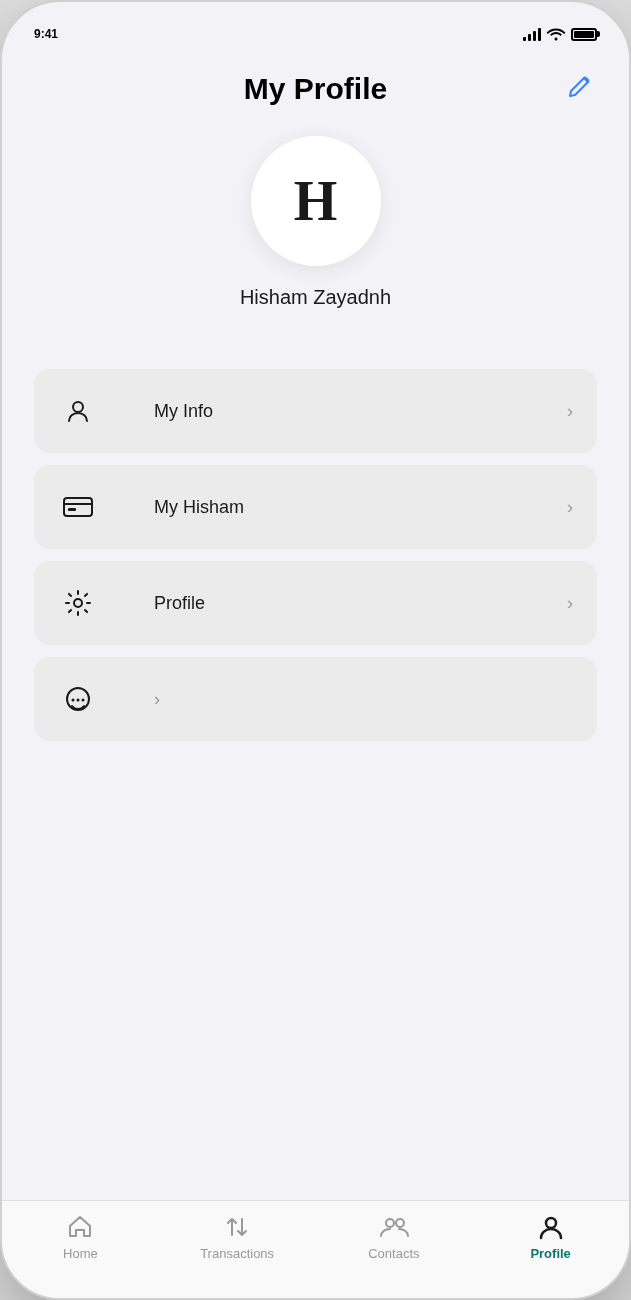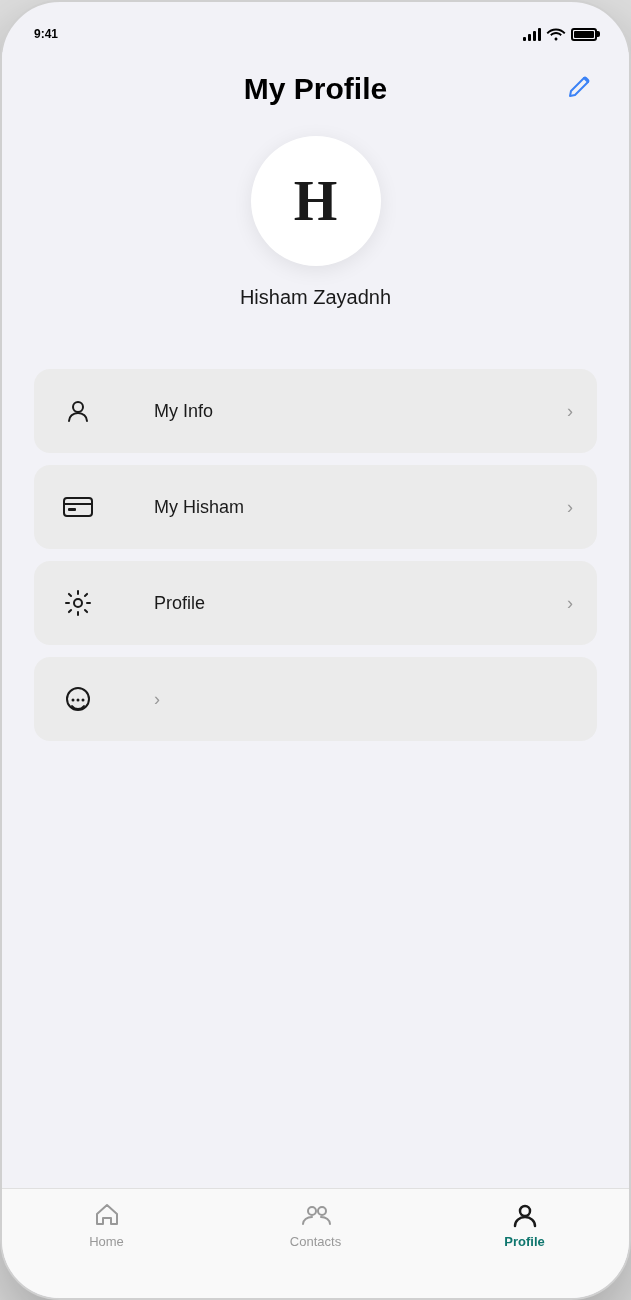--- a/index.html
+++ b/index.html
@@ -191,21 +191,21 @@
       font-size: 18px;
       font-weight: 400;
     }
 
     
     .tab-bar {
       position: absolute;
       bottom: 0;
       left: 0;
       right: 0;
-      height: 110px;
+      height: 98px;
       background: #f9f9f9;
       border-top: 1px solid #e0e0e0;
       display: flex;
       align-items: flex-start;
       padding-top: 12px;
     }
 
     .tab-item {
       flex: 1;
       display: flex;
@@ -338,20 +338,29 @@
 
     <button class="tab-item">
       <div class="tab-icon">
         <svg width="26" height="26" viewBox="0 0 26 26" fill="none">
           <path d="M3 12L13 3L23 12V22H17V16H9V22H3V12Z" stroke="#999" stroke-width="2" stroke-linejoin="round" fill="none"></path>
         </svg>
       </div>
       <span class="tab-label">Home</span>
     </button>
 
+    <button class="tab-item">
+      <div class="tab-icon">
+        <svg width="26" height="26" viewBox="0 0 26 26" fill="none">
+          <path d="M8 5V21M8 5L4 9M8 5L12 9" stroke="#999" stroke-width="2" stroke-linecap="round" stroke-linejoin="round"></path>
+          <path d="M18 21V5M18 21L14 17M18 21L22 17" stroke="#999" stroke-width="2" stroke-linecap="round" stroke-linejoin="round"></path>
+        </svg>
+      </div>
+      <span class="tab-label">Transactions</span>
+    </button>
 
     <button class="tab-item">
       <div class="tab-icon">
         <svg width="30" height="26" viewBox="0 0 30 26" fill="none">
           <circle cx="11" cy="9" r="4" stroke="#999" stroke-width="2" fill="none"></circle>
           <path d="M2 22C2 18.13 6.03 15 11 15" stroke="#999" stroke-width="2" stroke-linecap="round" fill="none"></path>
           <circle cx="21" cy="9" r="4" stroke="#999" stroke-width="2" fill="none"></circle>
           <path d="M20 15C24.97 15 29 18.13 29 22" stroke="#999" stroke-width="2" stroke-linecap="round" fill="none"></path>
         </svg>
       </div>

